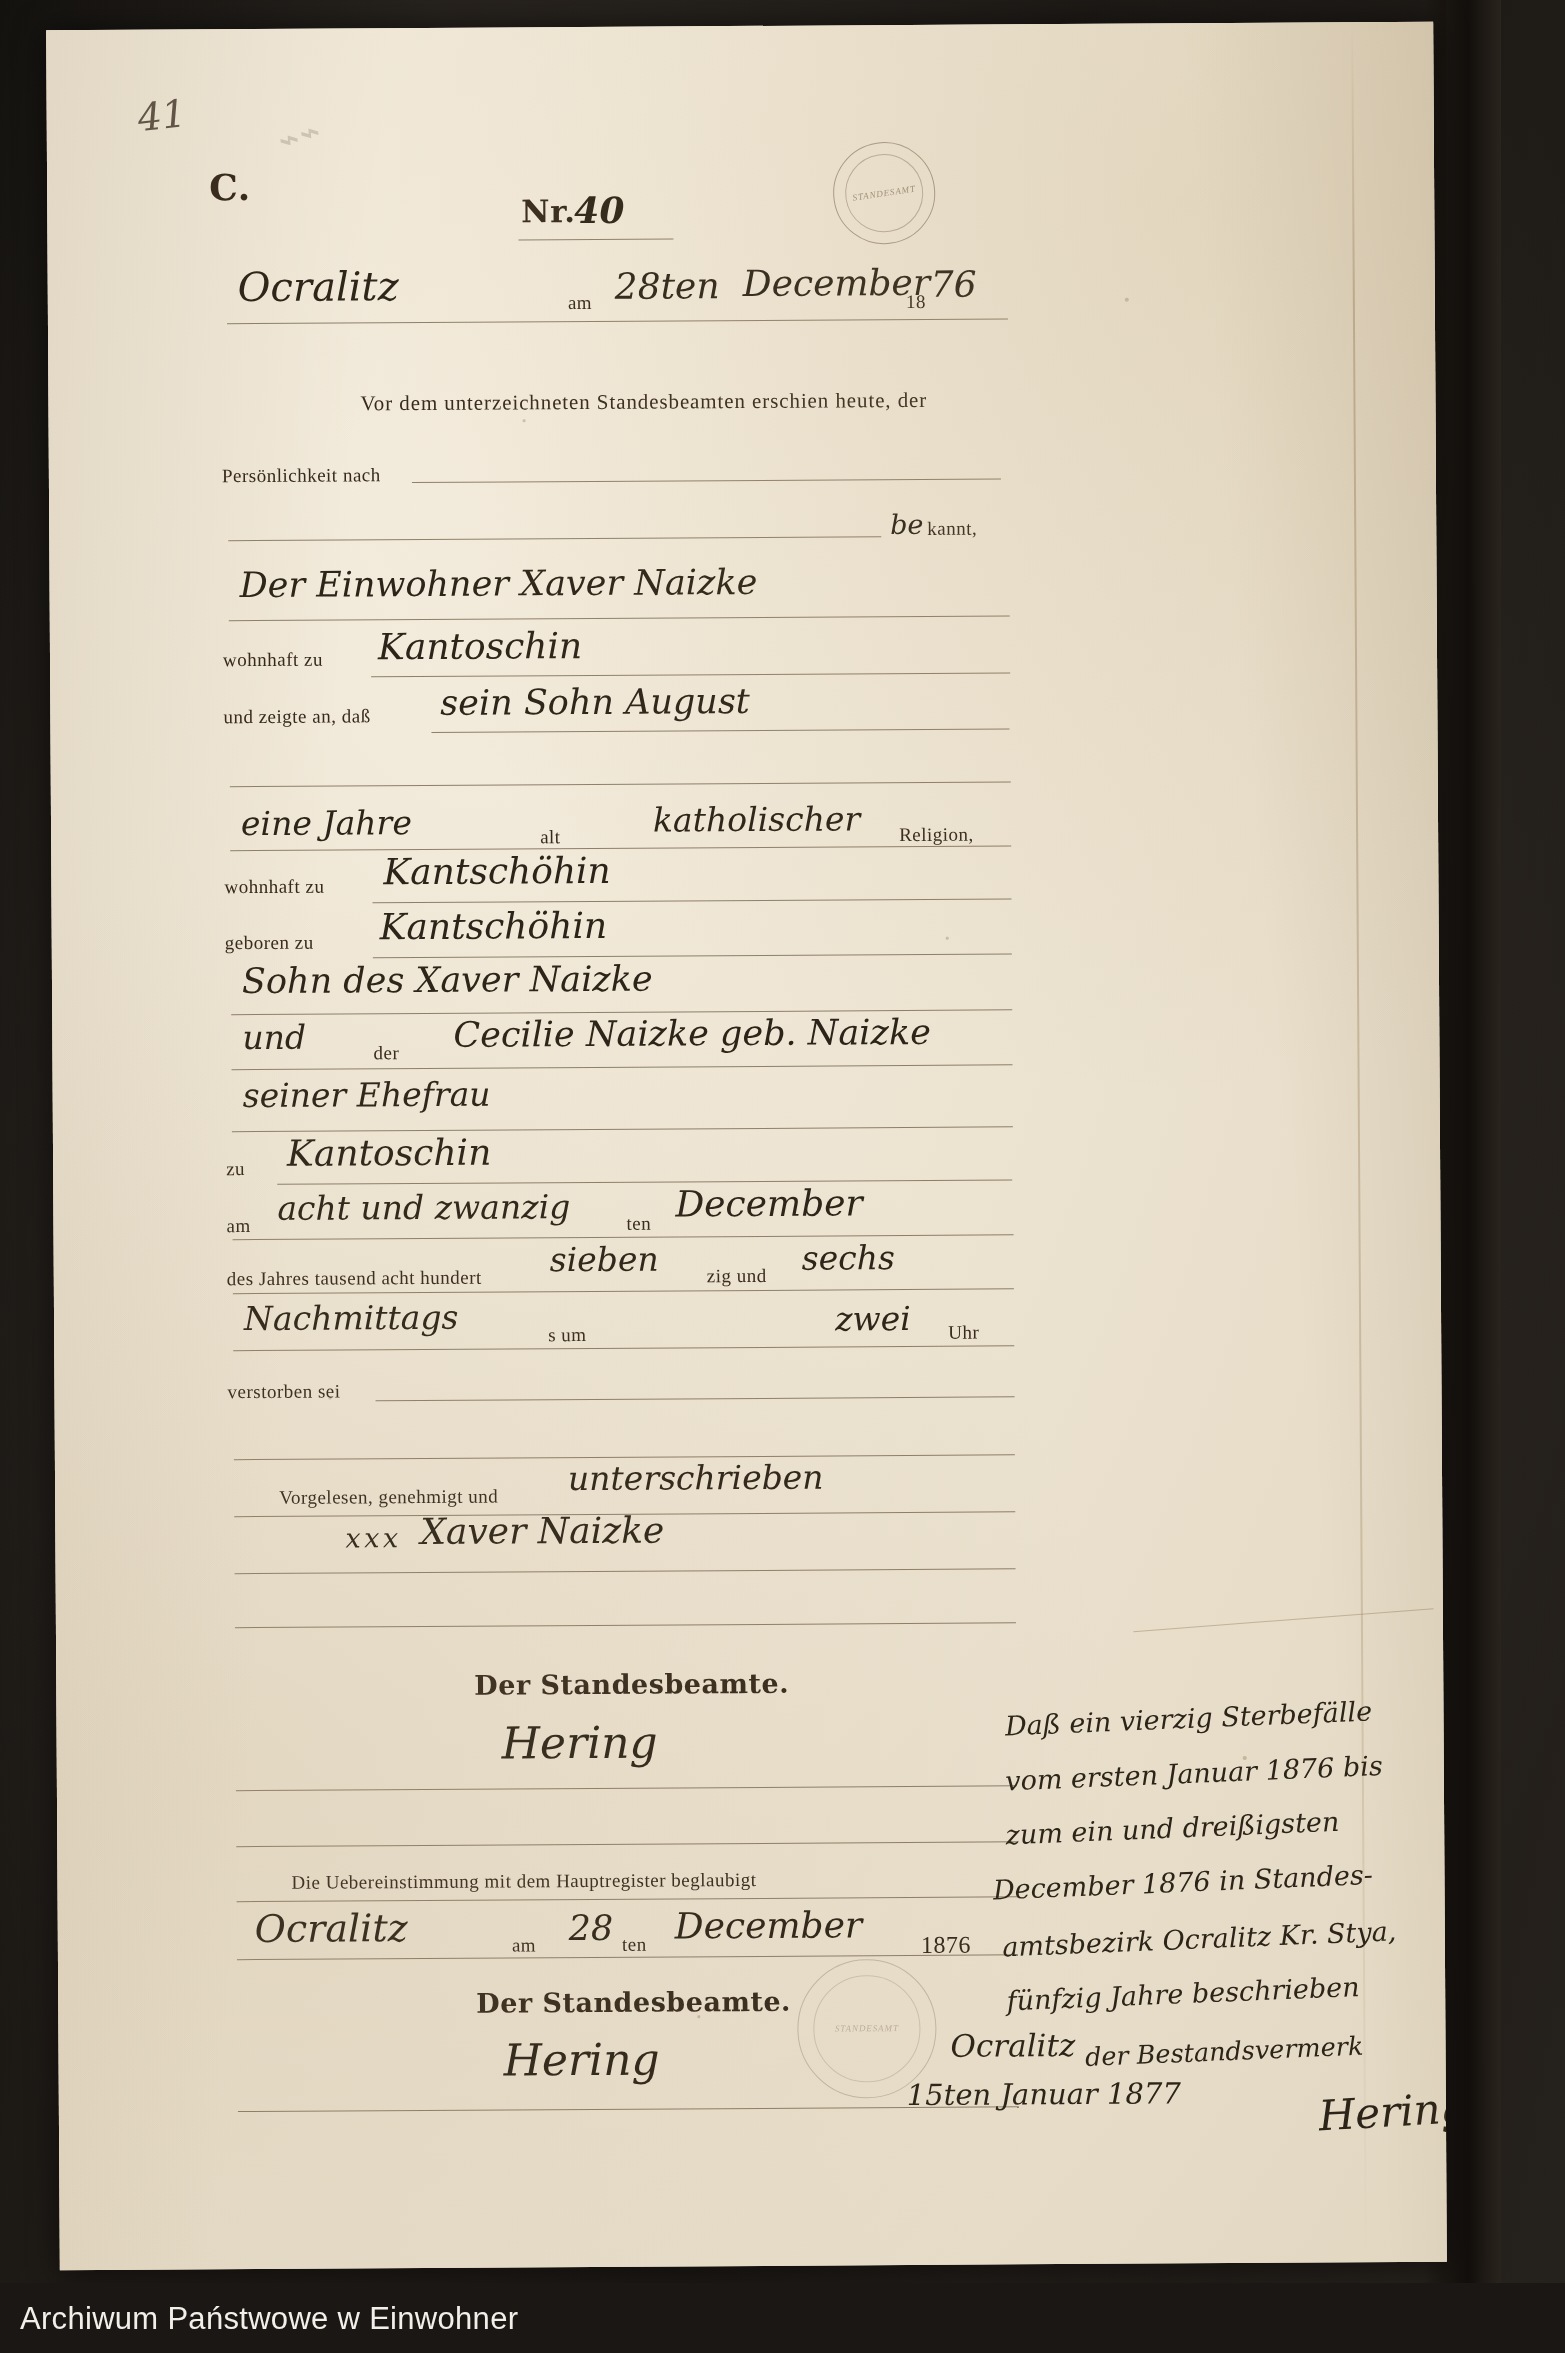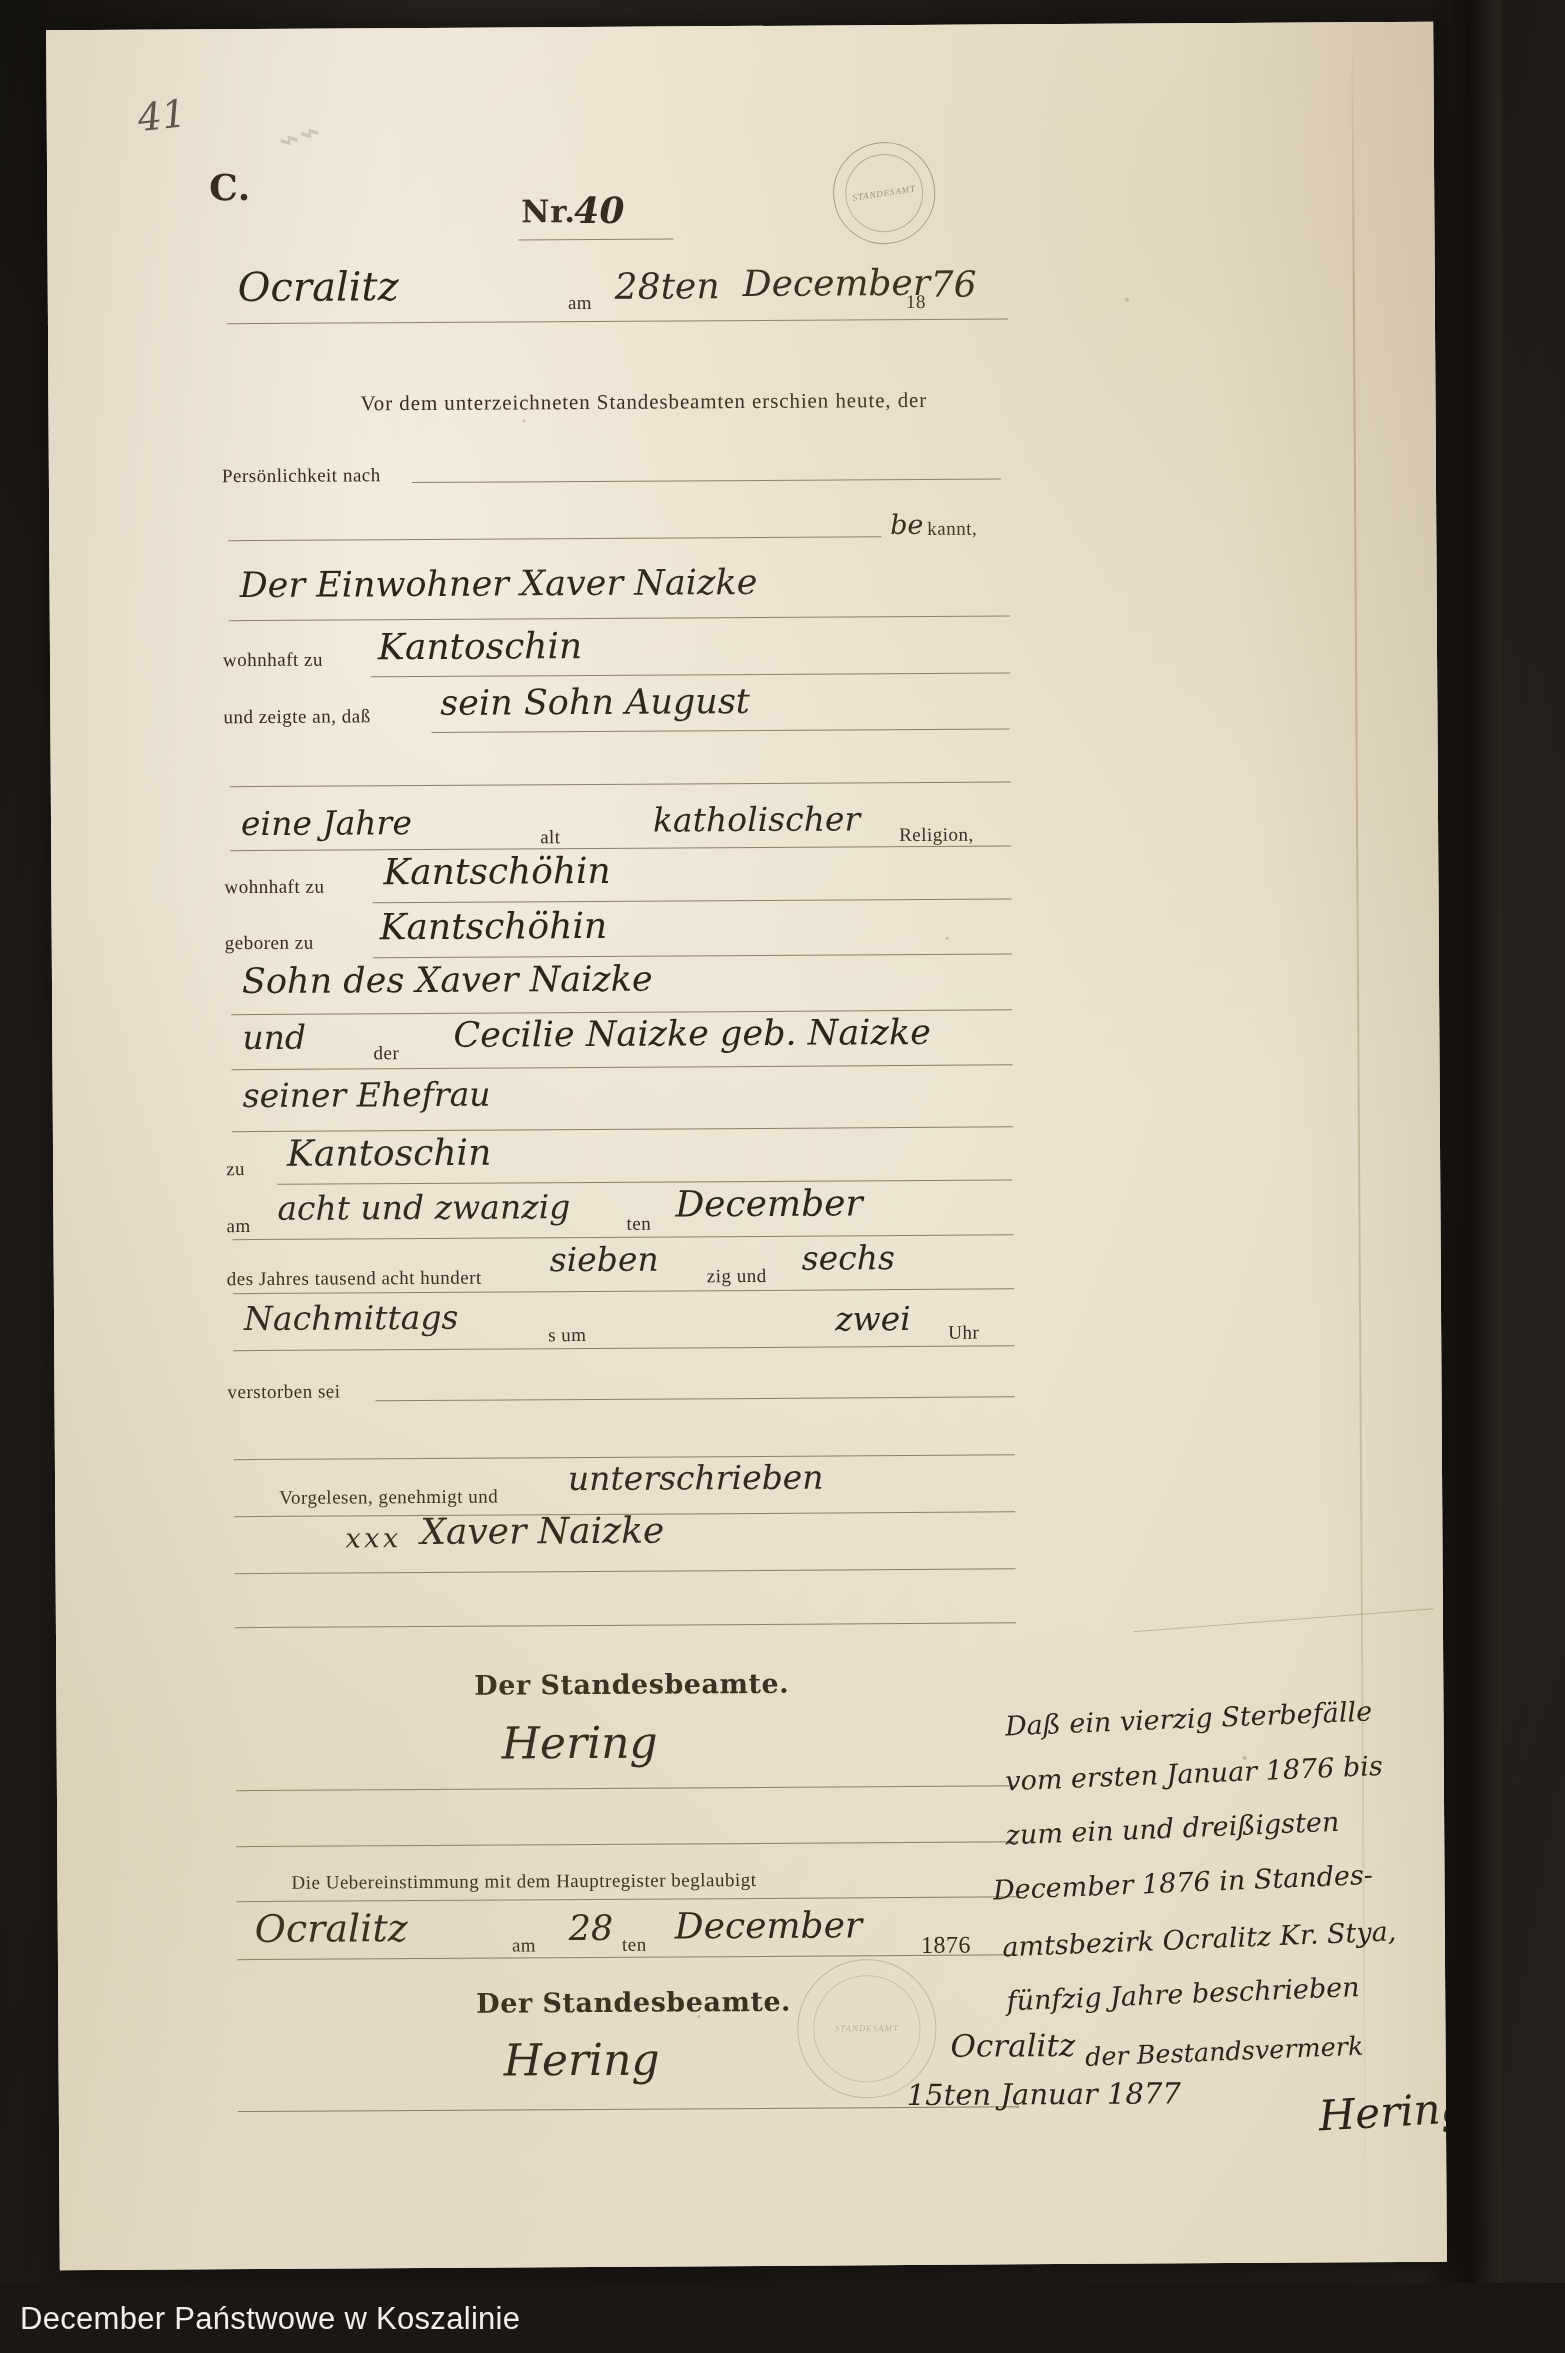--- a/index.html
+++ b/index.html
@@ -310,15 +310,15 @@
   <div class="hand" style="left:949px;top:1961px;font-size:27px;transform:rotate(-2deg);">fünfzig Jahre beschrieben</div>
   <div class="hand" style="left:1027px;top:2018px;font-size:25.5px;transform:rotate(-2deg);">der Bestandsvermerk</div>
   <div class="hand" style="left:1261px;top:2069px;font-size:42px;transform:rotate(-3deg);">Hering</div>
 
   <div class="hand" style="left:892px;top:2003px;font-size:31px;">Ocralitz</div>
   <div class="hand" style="left:848px;top:2053px;font-size:29px;">15ten Januar 1877</div>
 
 </div>
 
 <div class="footer-bar">
-  <span>December Państwowe w Koszalinie</span>
+  <span>Archiwum Państwowe w Einwohner</span>
 </div>
 
 
 </body></html>

